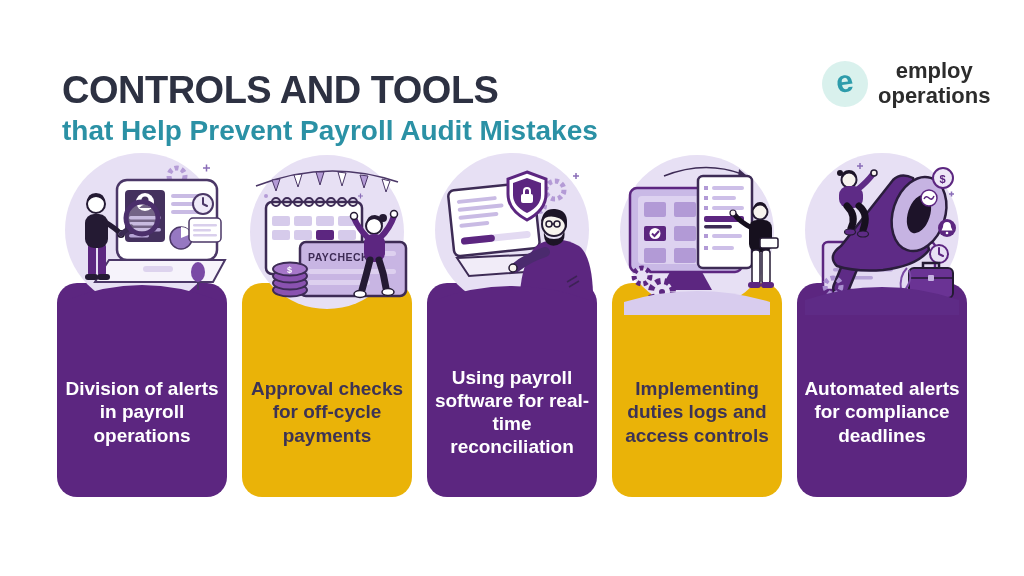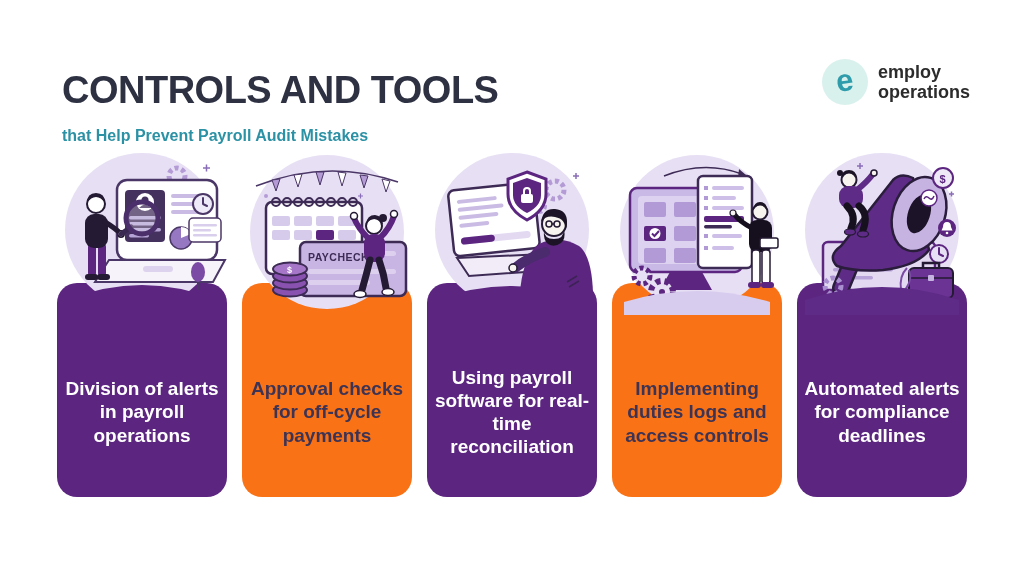--- a/index.html
+++ b/index.html
@@ -6,41 +6,41 @@
   html,body { width:1024px; height:576px; }
   body {
     position:relative; width:1024px; height:576px; background:#ffffff;
     font-family:"Liberation Sans", sans-serif; overflow:hidden;
   }
   .header { position:absolute; left:62px; top:70px; }
   .title {
     font-size:38px; font-weight:800; letter-spacing:-0.5px;
     color:#2d3142; line-height:1.1;
   }
-  .subtitle { font-size:16px; font-weight:600; color:#2b91a5; margin-top:15px; }
+  .subtitle { font-size:28px; font-weight:600; color:#2b91a5; margin-top:3px; }
   .logo { position:absolute; left:822px; top:59px; display:flex; align-items:center; gap:10px; }
   .logo-badge {
     width:46px; height:46px; border-radius:50%; background:#d9f1ed;
     display:flex; align-items:center; justify-content:center;
   }
   .logo-badge span {
     font-size:31px; font-weight:800; color:#2e9cab; line-height:1;
     transform:translateY(-2px) rotate(-8deg); display:block;
   }
-  .logo-name { font-size:18px; font-weight:700; color:#2c2c2c; line-height:1.12; }
+  .logo-name { font-size:22px; font-weight:700; color:#2c2c2c; line-height:1.12;text-align:center; }
   .cards { position:absolute; left:57px; top:150px; display:flex; gap:15px; }
   .card-col { position:relative; width:170px; height:347px; }
   .card {
     position:absolute; left:0; top:133px; width:170px; height:214px;
     border-radius:20px; display:flex; flex-direction:column;
     align-items:center; justify-content:center; padding:52px 6px 8px 6px;
     text-align:center;
   }
   .card.dark  { background:#5c2680; color:#ffffff; }
-  .card.light { background:#f97316; color:#3c3355; }
+  .card.light { background:#eab308; color:#3c3355; }
   .card-label { font-size:19px; font-weight:700; line-height:1.22; width:100%; }
   .illu { position:absolute; left:0; top:0; width:170px; height:165px; z-index:2; }
 </style>
 </head>
 <body>
 
 <div class="header">
   <div class="title">CONTROLS AND TOOLS</div>
   <div class="subtitle">that Help Prevent Payroll Audit Mistakes</div>
 </div>

